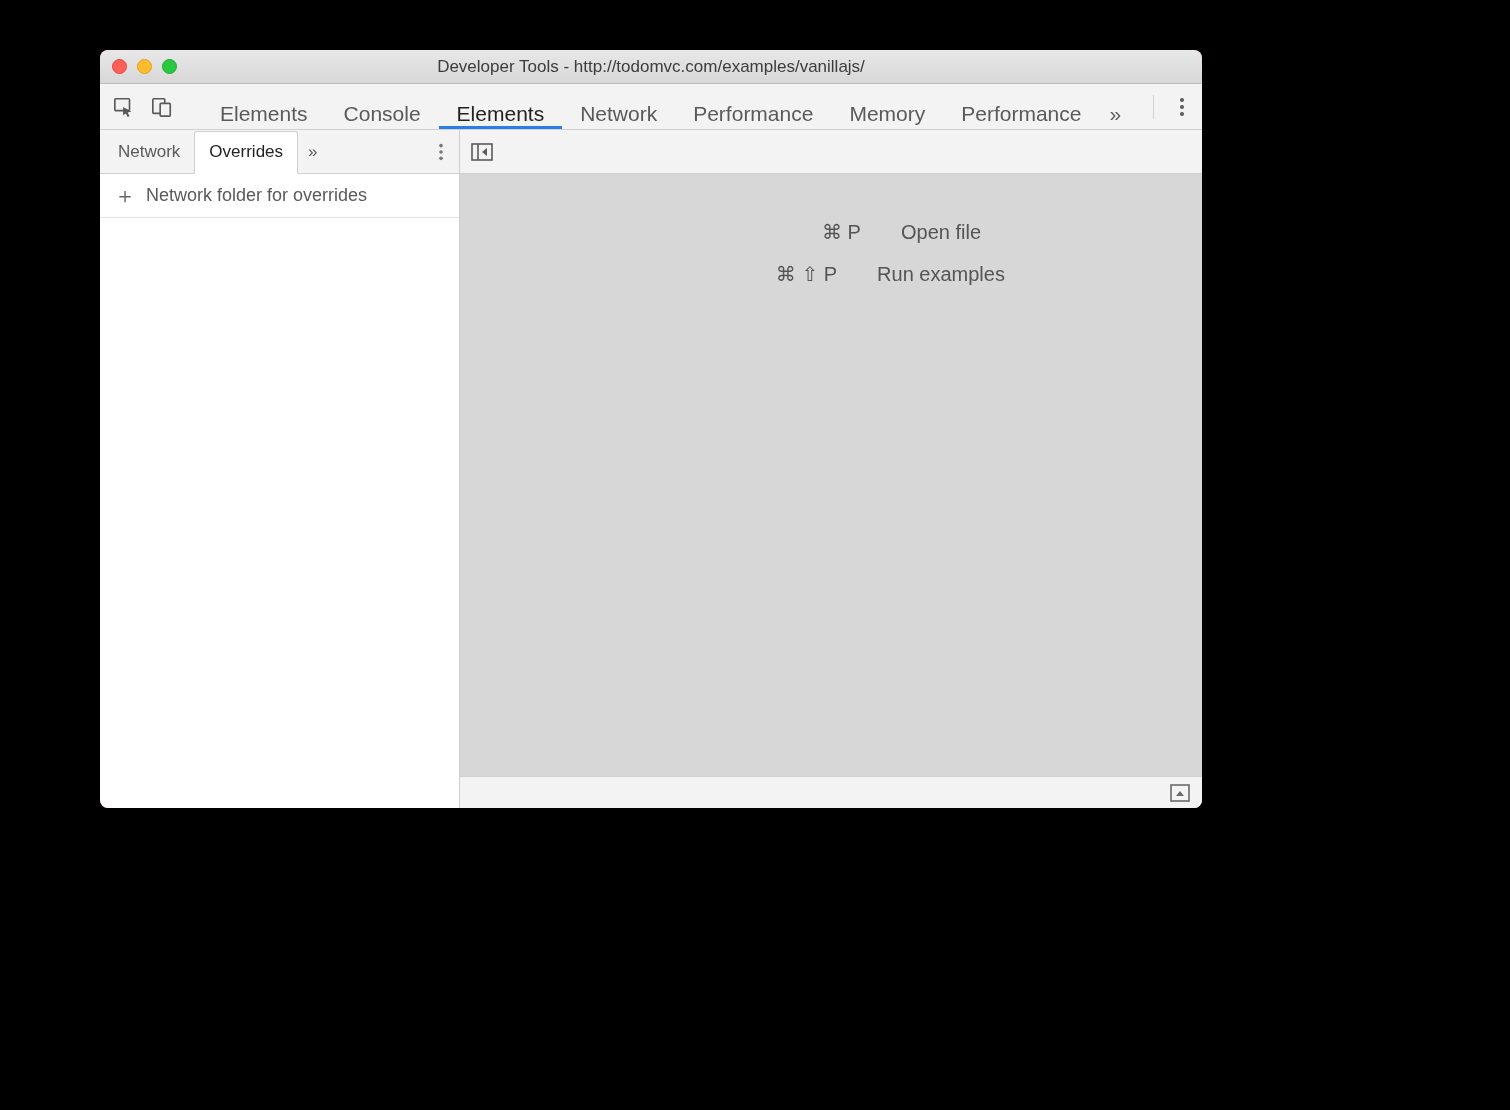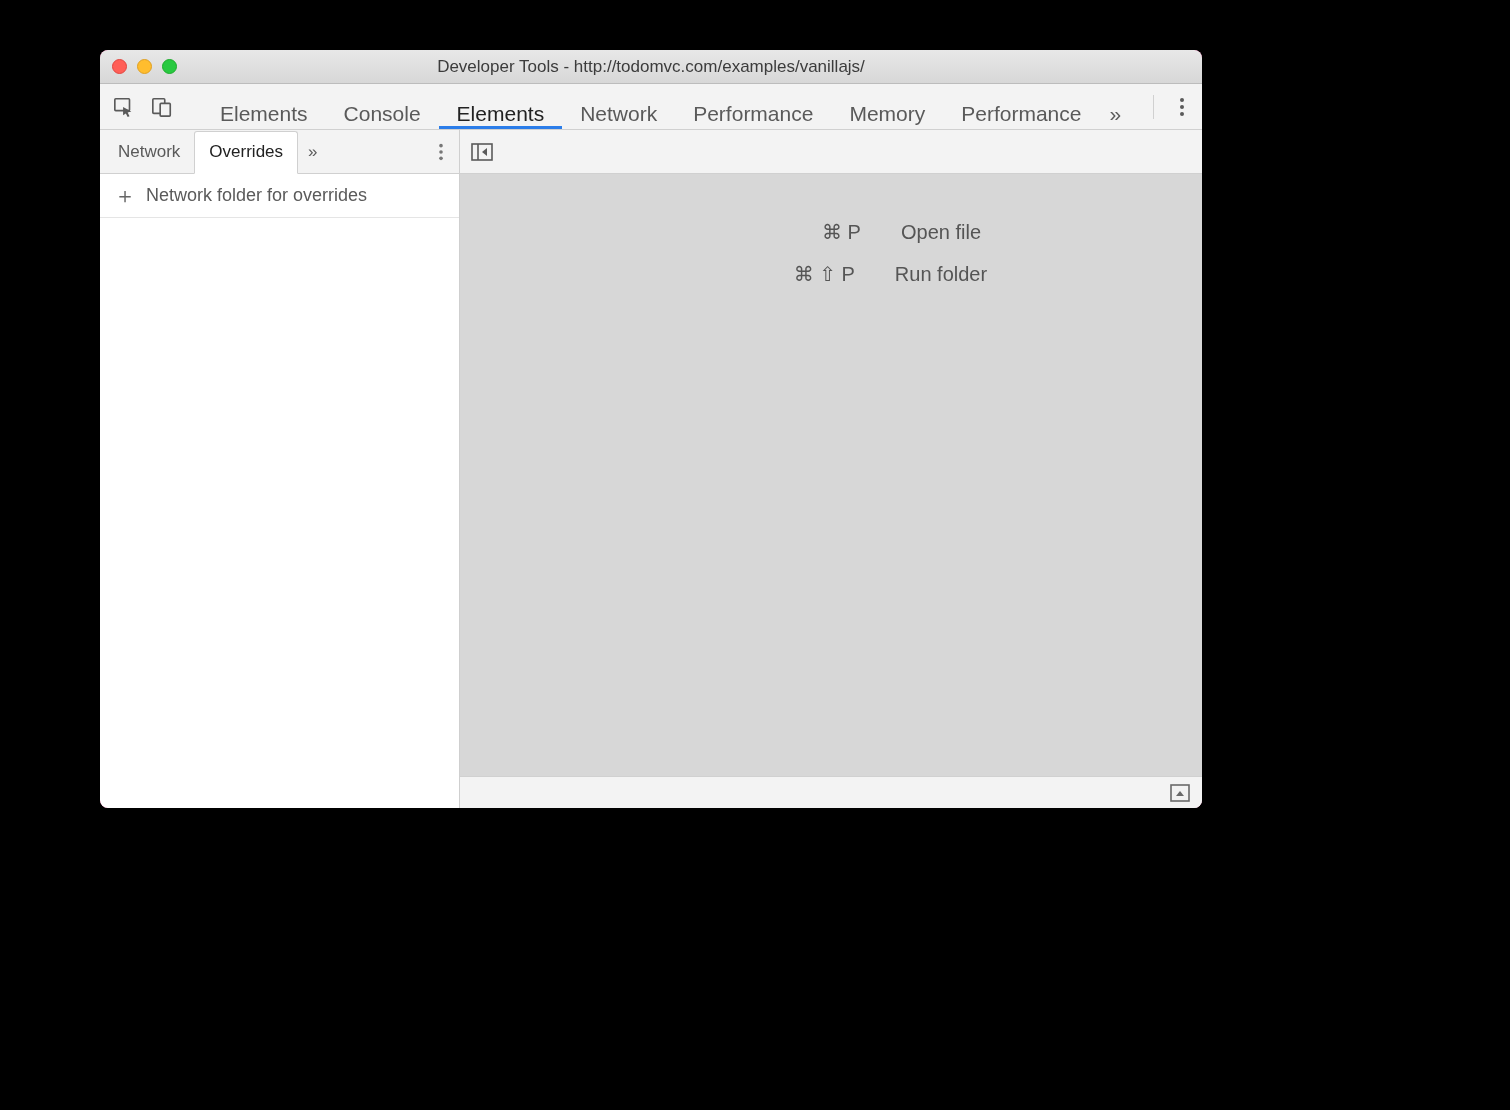--- a/index.html
+++ b/index.html
@@ -289,21 +289,21 @@
       </div>
       <div class="editor-body">
         <div class="shortcut-row">
           <div class="shortcut-keys">⌘ P</div>
           <div></div>
           <div class="shortcut-desc">Open file</div>
         </div>
         <div class="shortcut-row">
           <div class="shortcut-keys">⌘ ⇧ P</div>
           <div></div>
-          <div class="shortcut-desc">Run folder</div>
+          <div class="shortcut-desc">Run examples</div>
         </div>
       </div>
       <div class="editor-footer">
         <div class="icon-btn">
           <svg width="20" height="18" viewBox="0 0 20 18" fill="none" stroke="#6a6a6a" stroke-width="1.6">
             <rect x="1" y="1" width="18" height="16"></rect>
             <path d="M6 12 L10 7 L14 12 Z" fill="#6a6a6a" stroke="none"></path>
           </svg>
         </div>
       </div>

